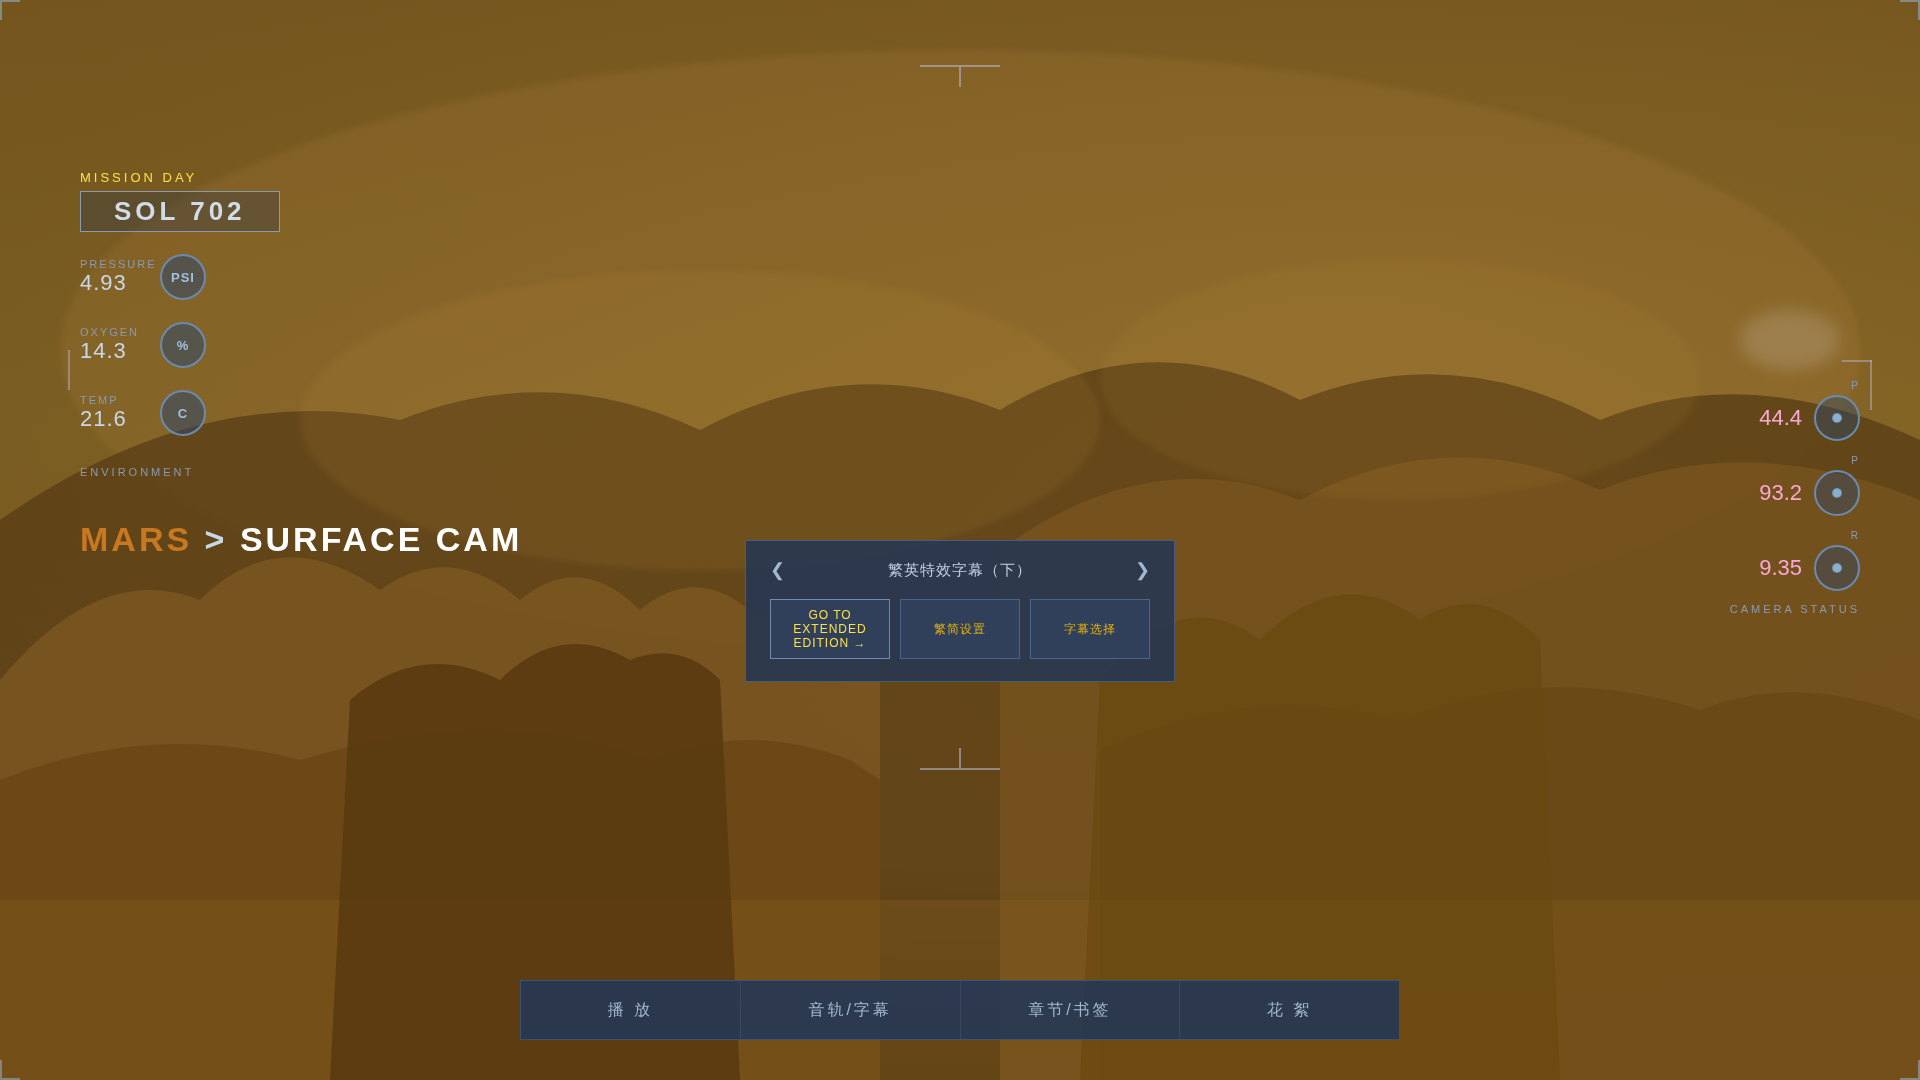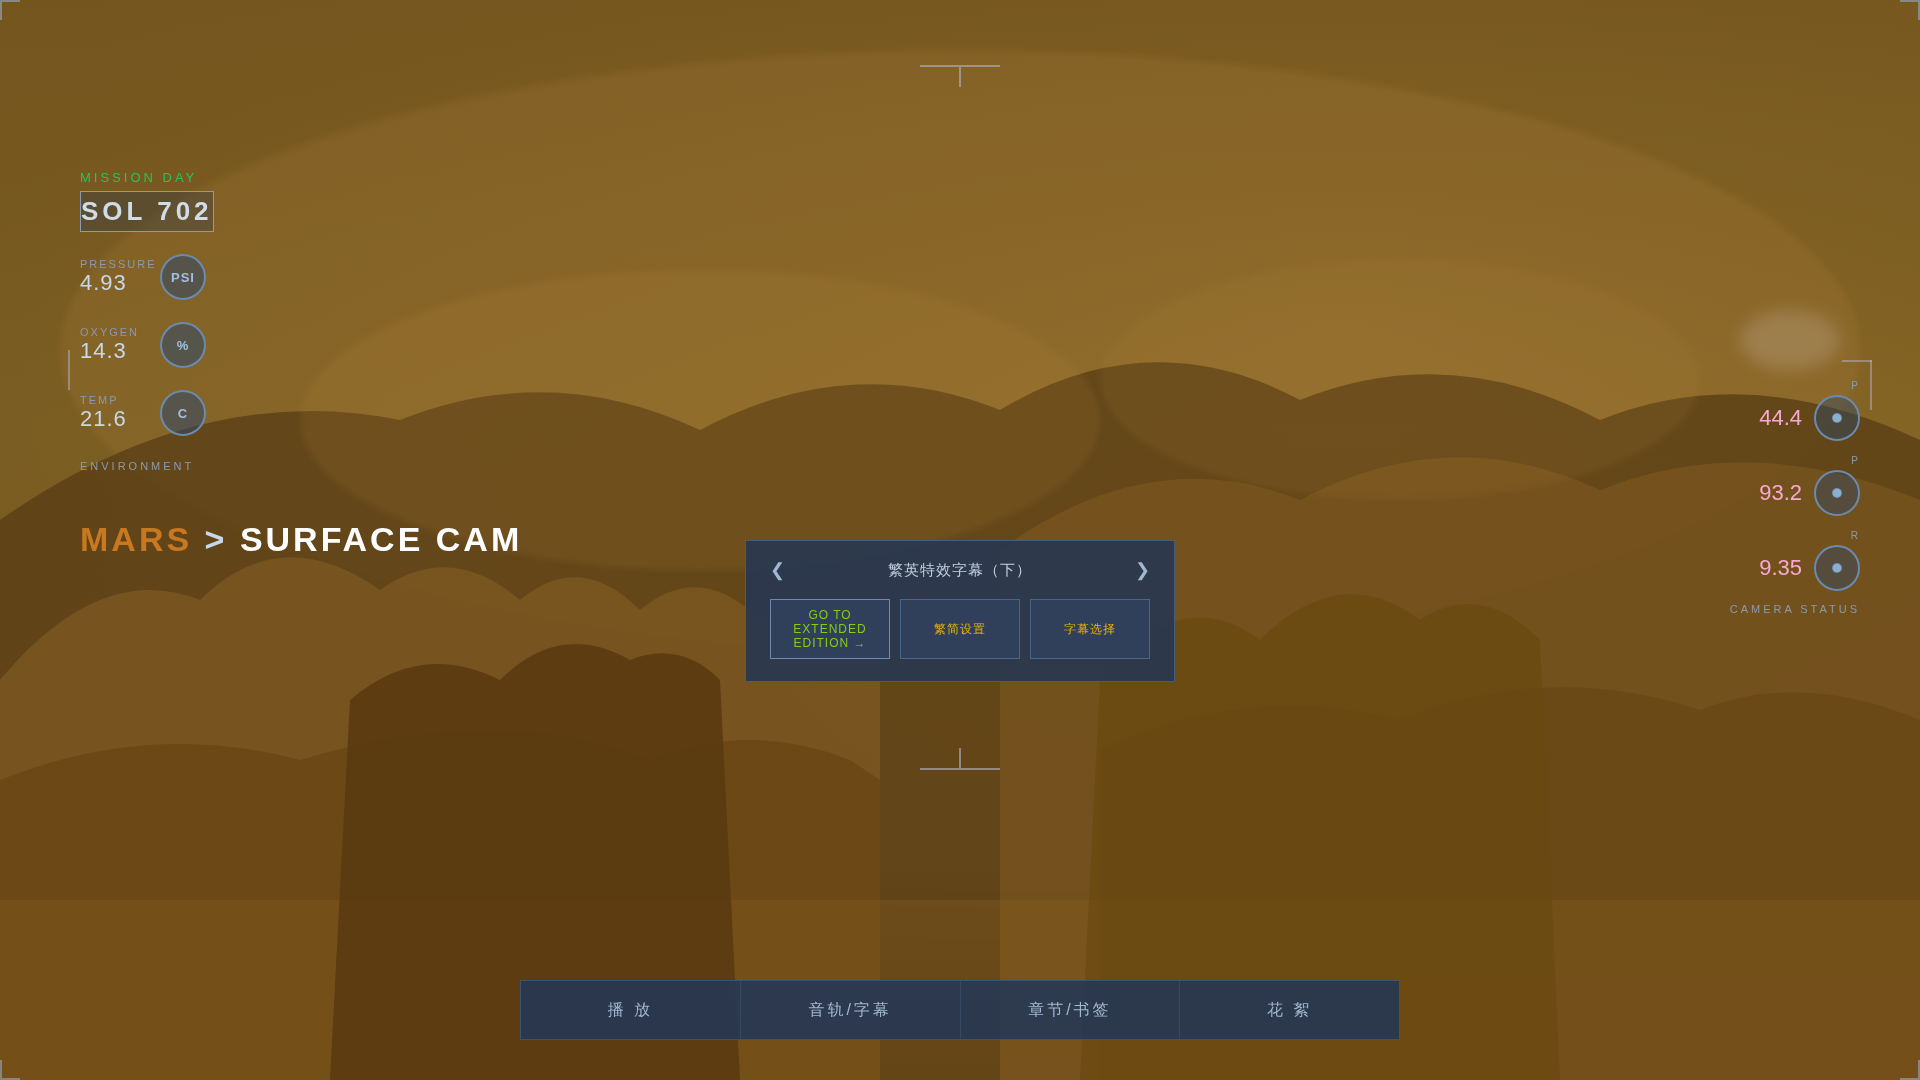--- a/index.html
+++ b/index.html
@@ -59,27 +59,27 @@
     .left-panel {
       position: absolute;
       top: 170px;
       left: 80px;
       color: #fff;
     }
 
     .mission-day-label {
       font-size: 13px;
       letter-spacing: 3px;
-      color: #22c55e;
+      color: #fde047;
       font-weight: 500;
     }
     .sol-box {
       display: inline-block;
       border: 1px solid #8a9ab0;
-      padding: 4px 0;
+      padding: 4px 33px;
       margin-top: 6px;
       font-size: 26px;
       font-weight: bold;
       letter-spacing: 4px;
       color: #d0dce8;
       background: rgba(30,50,80,0.3);
     }
 
     .sensor-row {
       display: flex;
@@ -110,21 +110,21 @@
       display: flex;
       align-items: center;
       justify-content: center;
       font-size: 13px;
       font-weight: bold;
       color: #a0c0e0;
       letter-spacing: 1px;
     }
 
     .environment-label {
-      margin-top: 24px;
+      margin-top: 30px;
       font-size: 11px;
       letter-spacing: 3px;
       color: #8a9ab0;
     }
 
     
     .left-vert-line {
       position: absolute;
       top: 350px;
       left: 68px;
@@ -281,21 +281,21 @@
       letter-spacing: 1px;
       color: #eab308;
       background: rgba(50,70,100,0.6);
       border: 1px solid rgba(100,140,180,0.5);
       cursor: pointer;
       text-align: center;
       min-width: 120px;
     }
     .dialog-btn-primary {
       border-color: rgba(140,170,210,0.7);
-      color: #84cc16;
+      color: #fde047;
     }
 
     
     .bottom-nav {
       position: absolute;
       bottom: 40px;
       left: 50%;
       transform: translateX(-50%);
       width: 880px;
       background: rgba(35,55,85,0.88);

